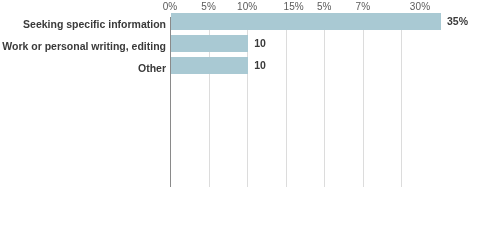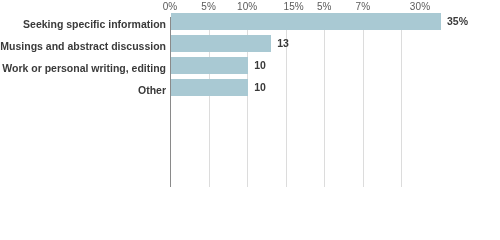--- a/index.html
+++ b/index.html
@@ -131,27 +131,20 @@
 
   <div class="rows">
       <div class="row">
         <div class="row-label">Seeking specific information</div>
         <div class="bar-wrap">
           <div class="bar" style="width: 270px; background: rgb(169, 201, 211);"></div>
           <div class="bar-value">35%</div>
         </div>
       </div>
       <div class="row">
-        <div class="row-label">Musings and abstract discussion</div>
-        <div class="bar-wrap">
-          <div class="bar" style="width: 100.286px; background: rgb(169, 201, 211);"></div>
-          <div class="bar-value">13</div>
-        </div>
-      </div>
-      <div class="row">
         <div class="row-label">Work or personal writing, editing</div>
         <div class="bar-wrap">
           <div class="bar" style="width: 77.1429px; background: rgb(169, 201, 211);"></div>
           <div class="bar-value">10</div>
         </div>
       </div>
       <div class="row">
         <div class="row-label">Other</div>
         <div class="bar-wrap">
           <div class="bar" style="width: 77.1429px; background: rgb(169, 201, 211);"></div>

